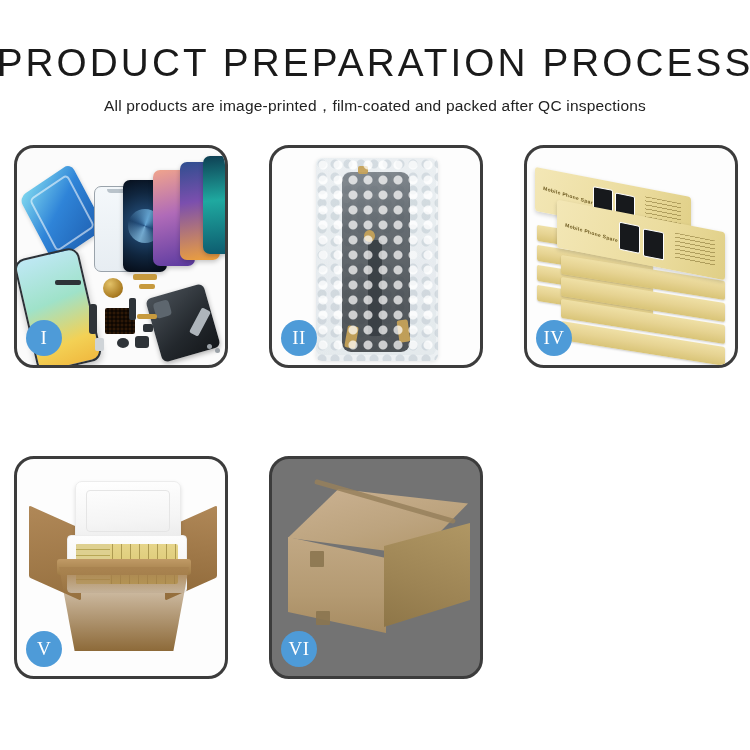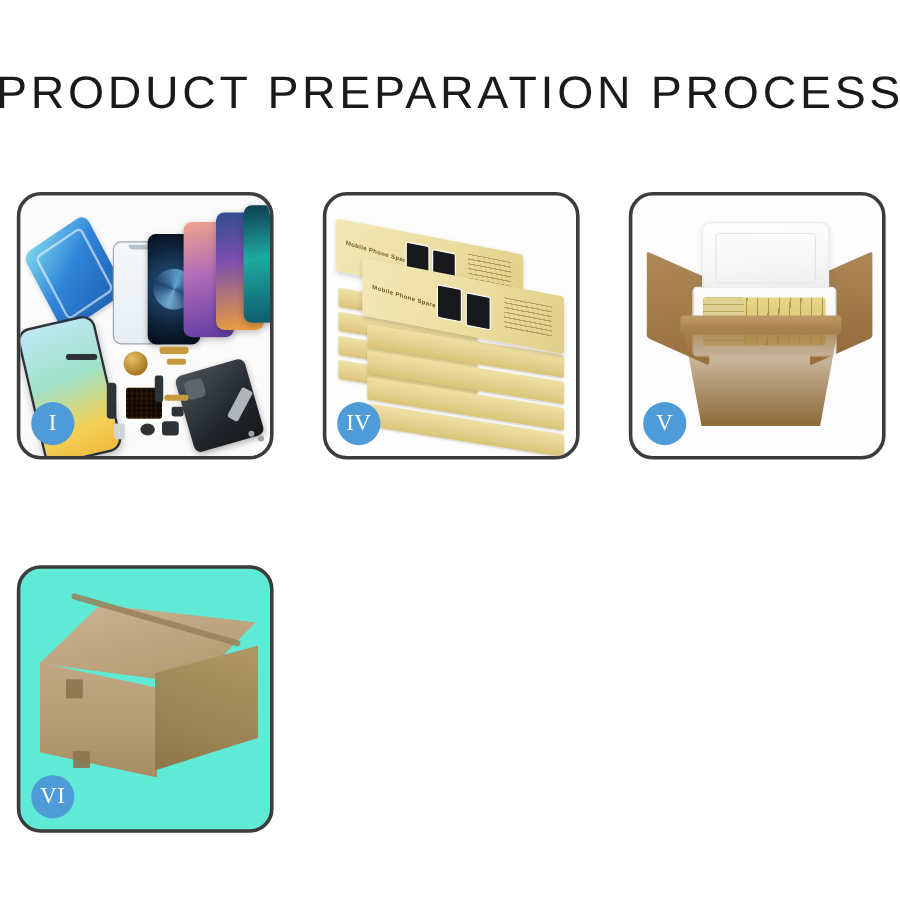--- a/index.html
+++ b/index.html
@@ -4,21 +4,21 @@
 <style>
   html,body{margin:0;padding:0;}
   body{
     width:750px;height:750px;
     background:#ffffff;
     font-family:"Liberation Sans", sans-serif;
     color:#111;
     overflow:hidden;
     position:relative;
   }
-  .page{width:750px;height:624px;position:relative;margin-top:15px;}
+  .page{width:750px;height:624px;position:relative;}
 
   
   .header{position:absolute;left:0;top:0;width:750px;text-align:center;}
   .title{
     margin:0;padding:0;
     font-size:38px;
     font-weight:500;
     letter-spacing:3.0px;
     line-height:1;
     color:#1a1a1a;
@@ -272,21 +272,21 @@
     content:"";position:absolute;inset:0;
     background:repeating-linear-gradient(92deg,rgba(130,110,40,.55) 0 1px,transparent 1px 9px);
   }
   .p5 .inner2{
     position:absolute;left:8px;top:8px;width:34px;bottom:8px;
     background:repeating-linear-gradient(180deg,#ded090 0 5px,#b8a755 5px 6px);
     border-radius:2px;
   }
 
   
-  .p6{background:#5eead4;}
+  .p6{background:#737373;}
   .p6 .top{
     position:absolute;left:16px;top:30px;width:180px;height:66px;
     background:linear-gradient(165deg,#cbb292 0%,#bda47f 55%,#b09568 100%);
     clip-path:polygon(28% 0,100% 22%,72% 100%,0 74%);
   }
   .p6 .front{
     position:absolute;left:16px;top:78px;width:98px;height:96px;
     background:linear-gradient(180deg,#c1a884 0%,#b49a72 60%,#a78c62 100%);
     clip-path:polygon(0 0,100% 22%,100% 100%,0 78%);
   }
@@ -302,20 +302,21 @@
   }
   .p6 .tab{position:absolute;background:rgba(139,117,80,.9);border-radius:1px;}
 </style>
 </head>
 <body>
 
 <div class="page">
 
   <div class="header">
     <h1 class="title">PRODUCT PREPARATION PROCESS</h1>
+    <p class="subtitle">All products are image-printed，film-coated and packed after QC inspections</p>
   </div>
 
   <div class="grid">
 
     <div class="panel p1">
       <div class="scene">
         <div class="film"></div>
         <div class="glass"></div>
         <div class="ph ph1"></div>
         <div class="ph ph2"></div>
@@ -335,20 +336,33 @@
         <div class="flex" style="left:122px;top:136px;width:16px;height:5px;"></div>
         <div class="flex" style="left:120px;top:166px;width:20px;height:5px;"></div>
         <div class="part" style="left:126px;top:176px;width:10px;height:8px;"></div>
         <div class="part" style="left:178px;top:160px;width:10px;height:28px;background:#aeb5bb;transform:rotate(28deg);"></div>
         <div class="part" style="left:190px;top:196px;width:5px;height:5px;border-radius:50%;background:#9aa1a7;"></div>
         <div class="part" style="left:198px;top:200px;width:5px;height:5px;border-radius:50%;background:#9aa1a7;"></div>
       </div>
       <div class="badge">I</div>
     </div>
 
+    <div class="panel p2">
+      <div class="scene">
+        <div class="bag"></div>
+        <div class="screen"></div>
+        <div class="cable"></div>
+        <div class="tape" style="left:86px;top:18px;width:10px;height:8px;"></div>
+        <div class="tape" style="left:92px;top:82px;width:11px;height:12px;border-radius:50%;"></div>
+        <div class="tape" style="left:74px;top:178px;width:11px;height:22px;transform:rotate(10deg);"></div>
+        <div class="tape" style="left:126px;top:172px;width:11px;height:22px;transform:rotate(-8deg);"></div>
+        <div class="bubbles"></div>
+      </div>
+      <div class="badge">II</div>
+    </div>
 
 
     <div class="panel p4">
       <div class="scene">
         <div class="stack">
 
           <div class="bx" style="left:4px;top:58px;width:116px;height:16px;transform:skewY(9deg);"></div>
           <div class="bx" style="left:4px;top:78px;width:116px;height:16px;transform:skewY(9deg);"></div>
           <div class="bx" style="left:4px;top:98px;width:116px;height:16px;transform:skewY(9deg);"></div>
           <div class="bx" style="left:4px;top:118px;width:116px;height:16px;transform:skewY(9deg);"></div>

